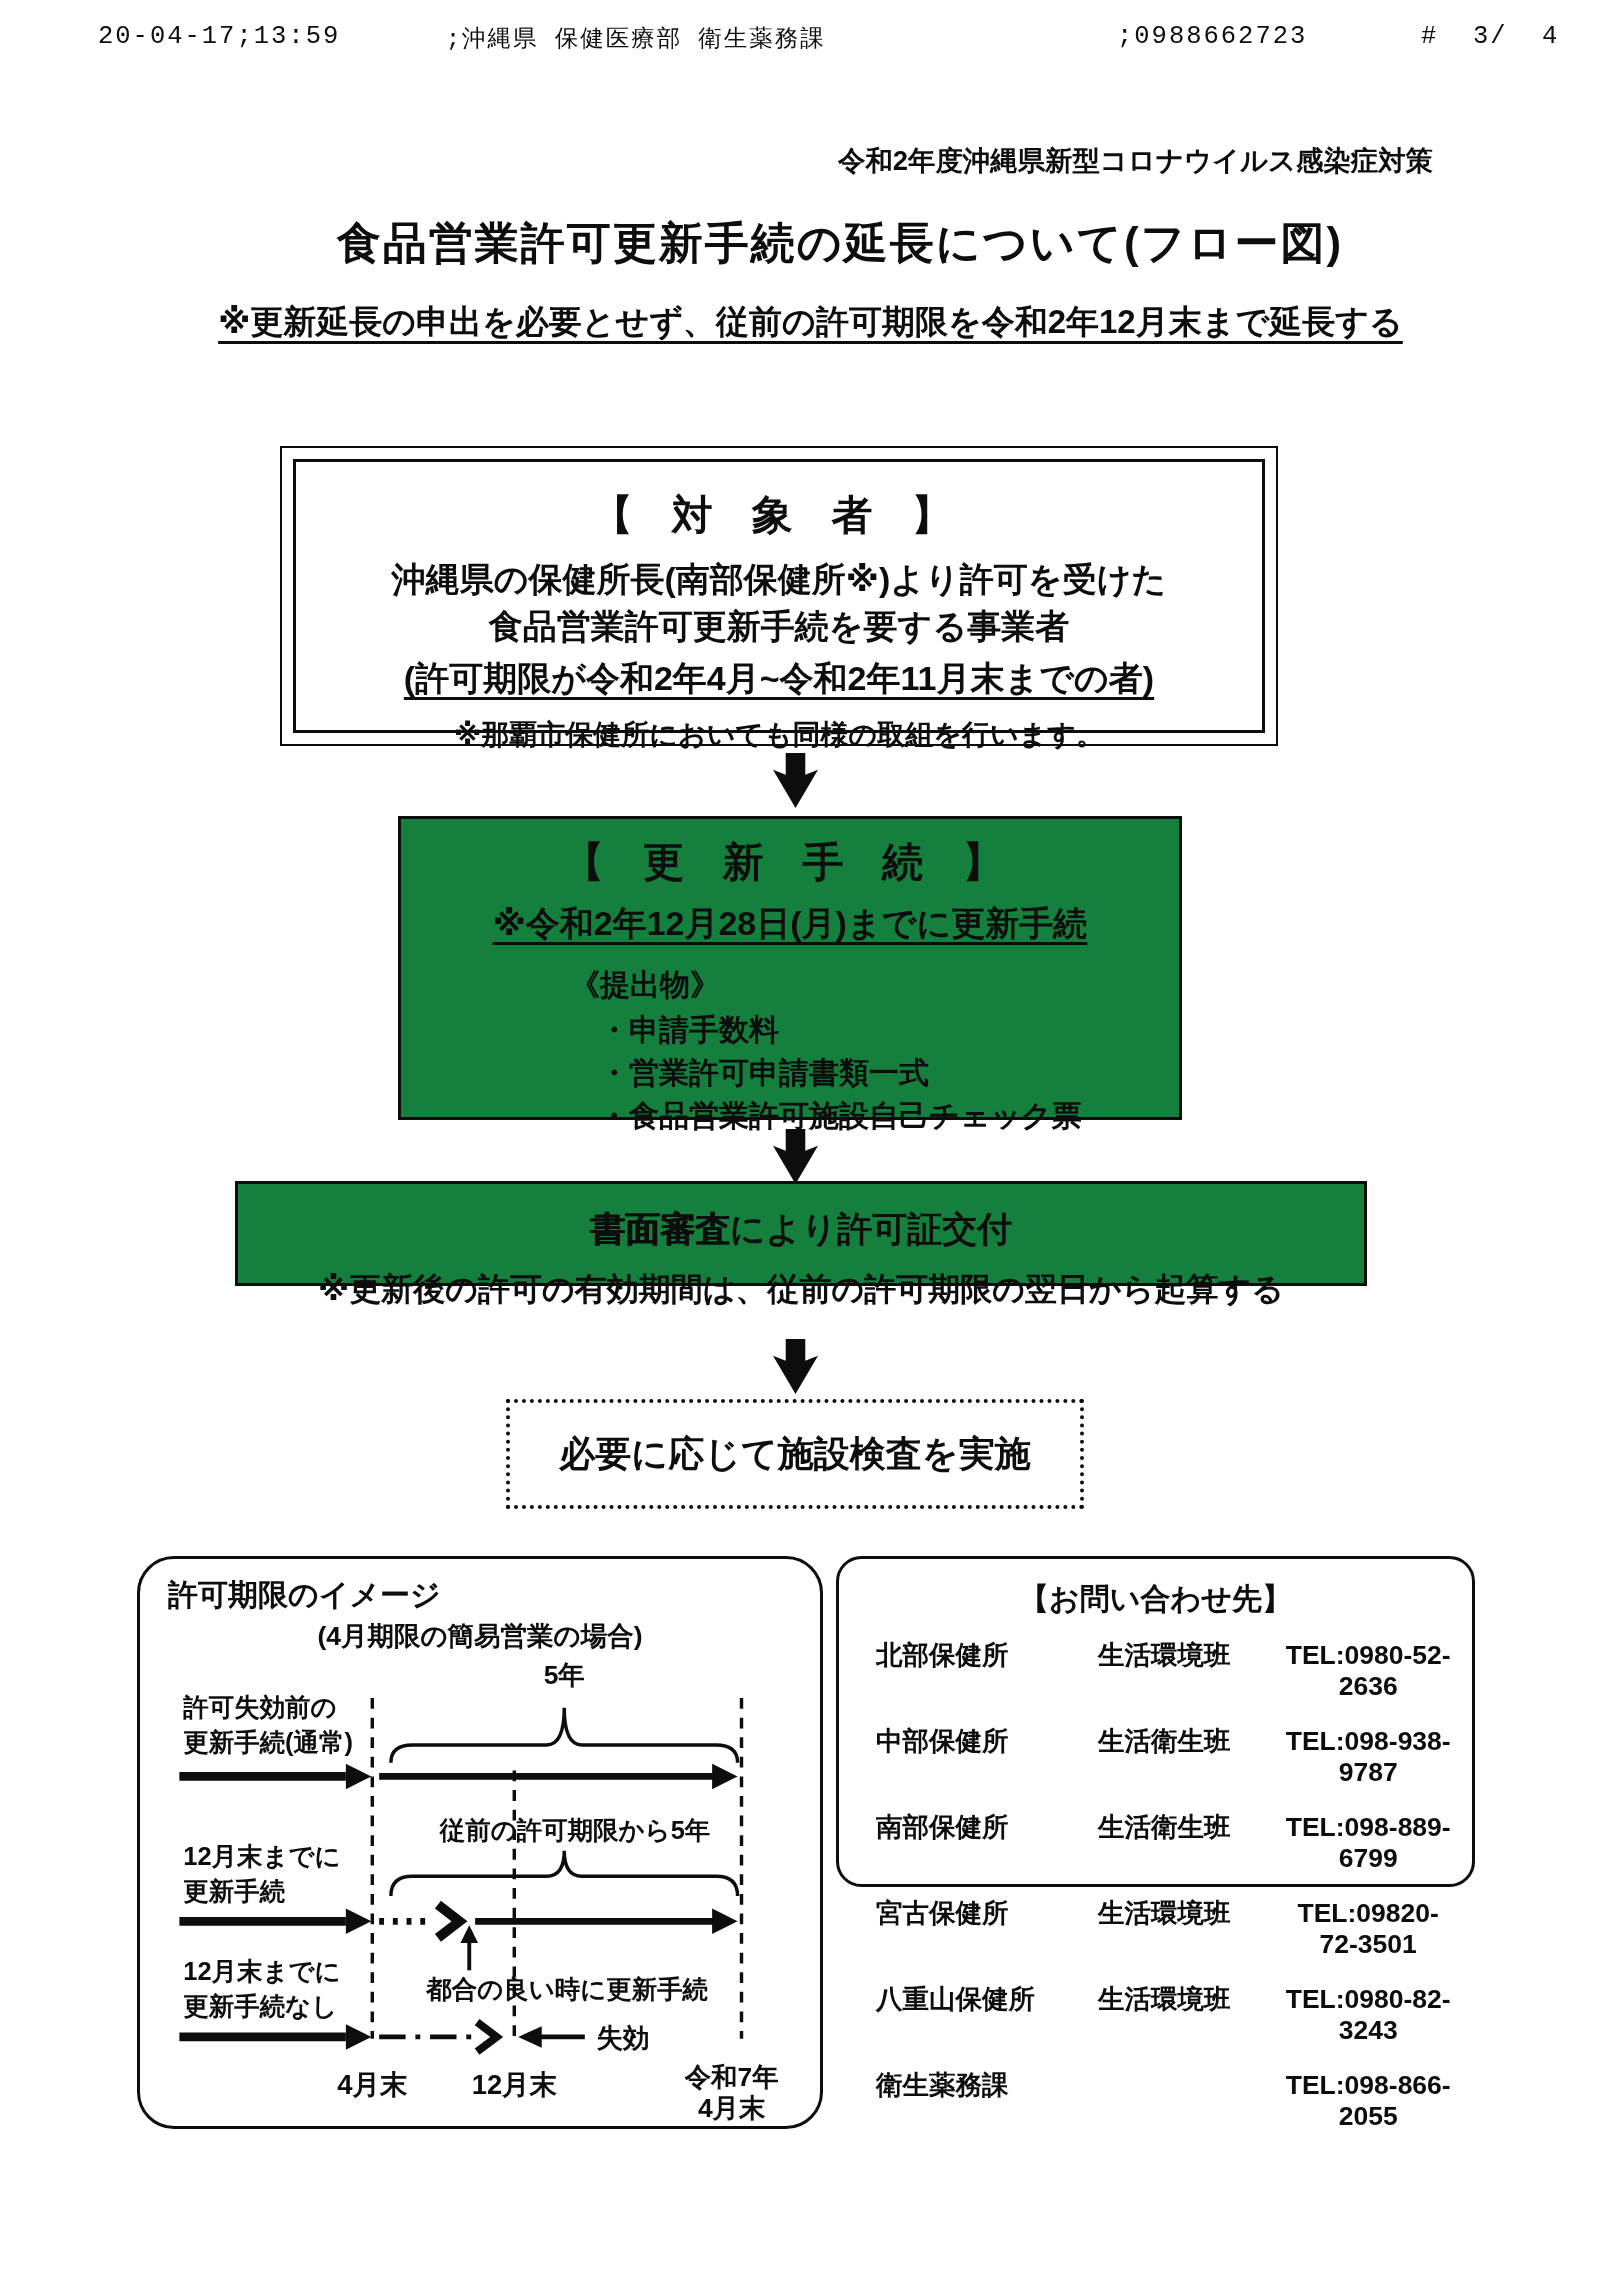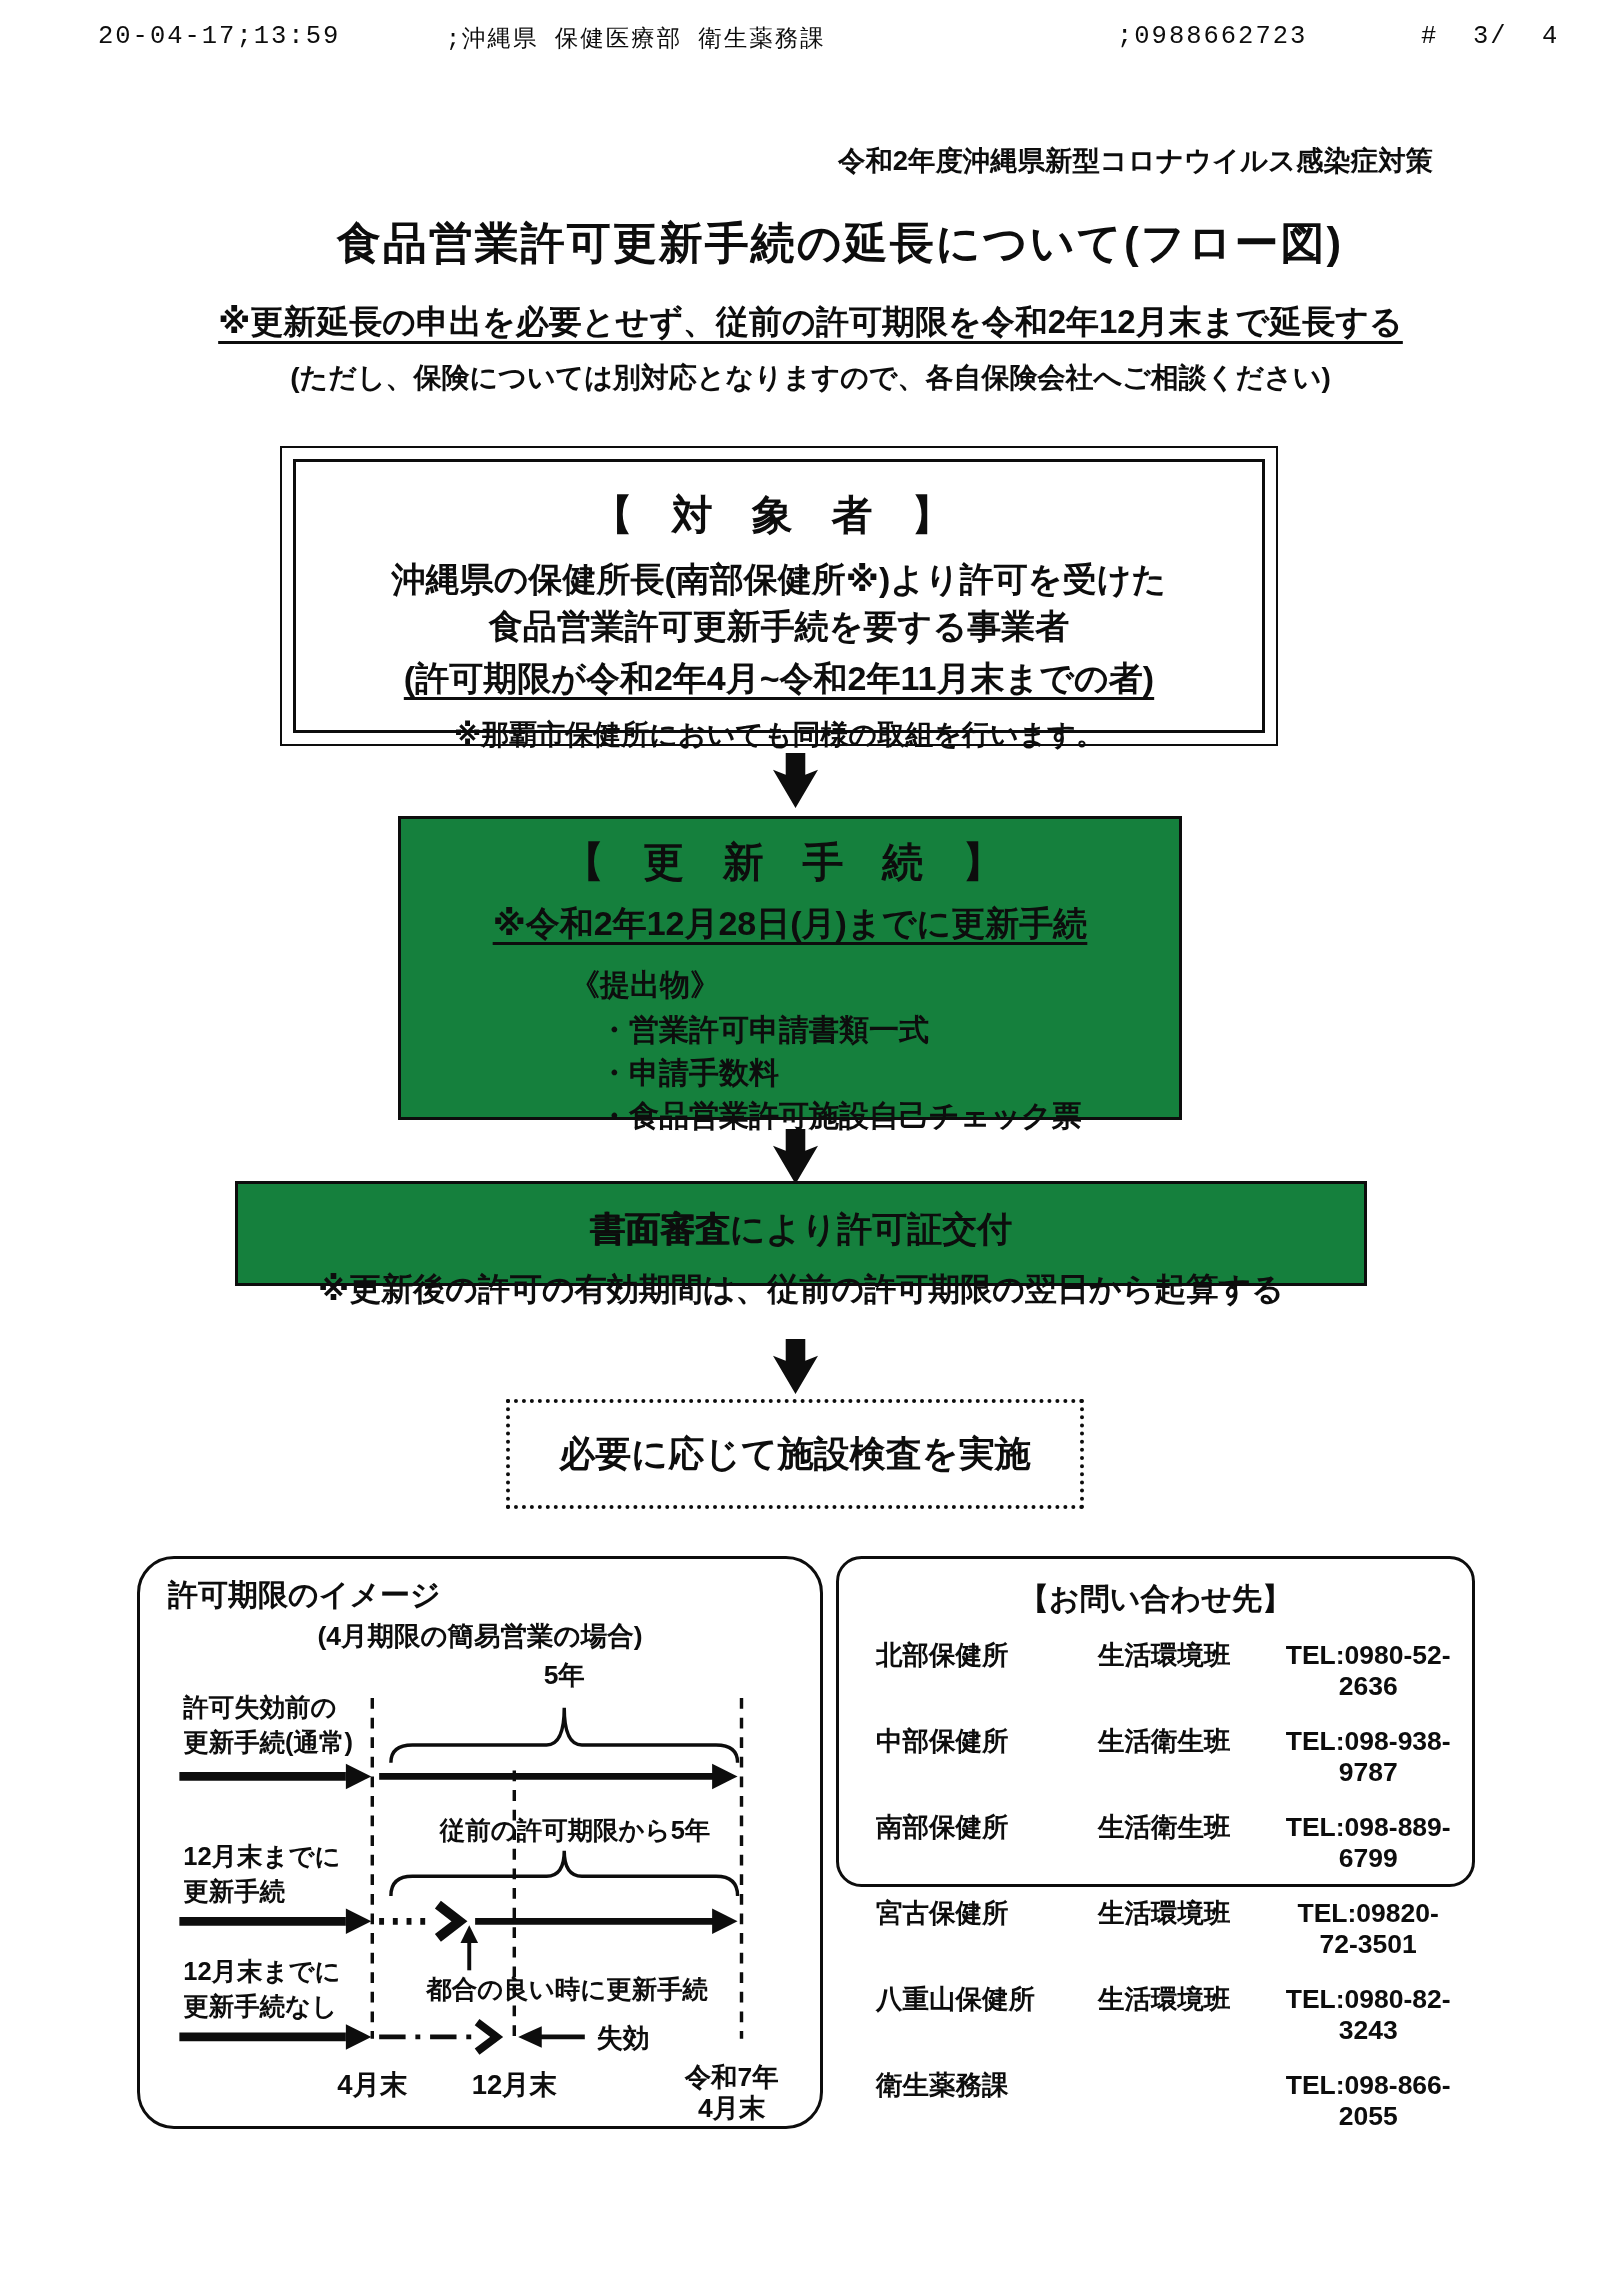--- a/index.html
+++ b/index.html
@@ -56,42 +56,41 @@
 <div class="page">
 
   <div class="abs fax" style="left:98px;top:21.6px;">20-04-17;13:59</div>
   <div class="abs fax" style="left:446px;top:21.6px;font-size:23.5px;">;沖縄県 保健医療部 衛生薬務課</div>
   <div class="abs fax" style="left:1117px;top:21.6px;">;0988662723</div>
   <div class="abs fax" style="left:1421px;top:21.6px;">#  3/  4</div>
 
   <div class="abs subtitle">令和2年度沖縄県新型コロナウイルス感染症対策</div>
   <div class="abs title">食品営業許可更新手続の延長について(フロー図)</div>
   <div class="abs lead">※更新延長の申出を必要とせず、従前の許可期限を令和2年12月末まで延長する</div>
-  <div class="abs leadnote">(ただし、保険については別対応となりますので、各自保険会社へご相談ください)</div>
 
   <div class="abs box1outer">
     <div class="box1inner">
       <div class="bxhead">【 対 象 者 】</div>
       <div class="b1l">沖縄県の保健所長(南部保健所※)より許可を受けた</div>
       <div class="b1l" style="margin-top:7.8px;">食品営業許可更新手続を要する事業者</div>
       <div class="b1l3">(許可期限が令和2年4月~令和2年11月末までの者)</div>
       <div class="b1note">※那覇市保健所においても同様の取組を行います。</div>
     </div>
   </div>
 
   <svg class="abs" style="left:773px;top:753px;" width="45" height="55" viewBox="0 0 46 56">
     <polygon points="13,0 33,0 33,22 46,17 23,56 0,17 13,22" fill="#0d0d0d"></polygon>
   </svg>
 
   <div class="abs box box2">
     <div class="b2head">【 更 新 手 続 】</div>
     <div class="b2dead">※令和2年12月28日(月)までに更新手続</div>
     <div class="b2sub">《提出物》</div>
+    <div class="b2item">・申請手数料</div>
     <div class="b2item">・営業許可申請書類一式</div>
-    <div class="b2item">・申請手数料</div>
     <div class="b2item">・食品営業許可施設自己チェック票</div>
   </div>
 
   <svg class="abs" style="left:773px;top:1129px;" width="45" height="55" viewBox="0 0 46 56">
     <polygon points="13,0 33,0 33,22 46,17 23,56 0,17 13,22" fill="#0d0d0d"></polygon>
   </svg>
 
   <div class="abs box box3">
     <div class="b3l1">
       <span class="b3bold">書面審査</span><span>により許可証交付</span>

